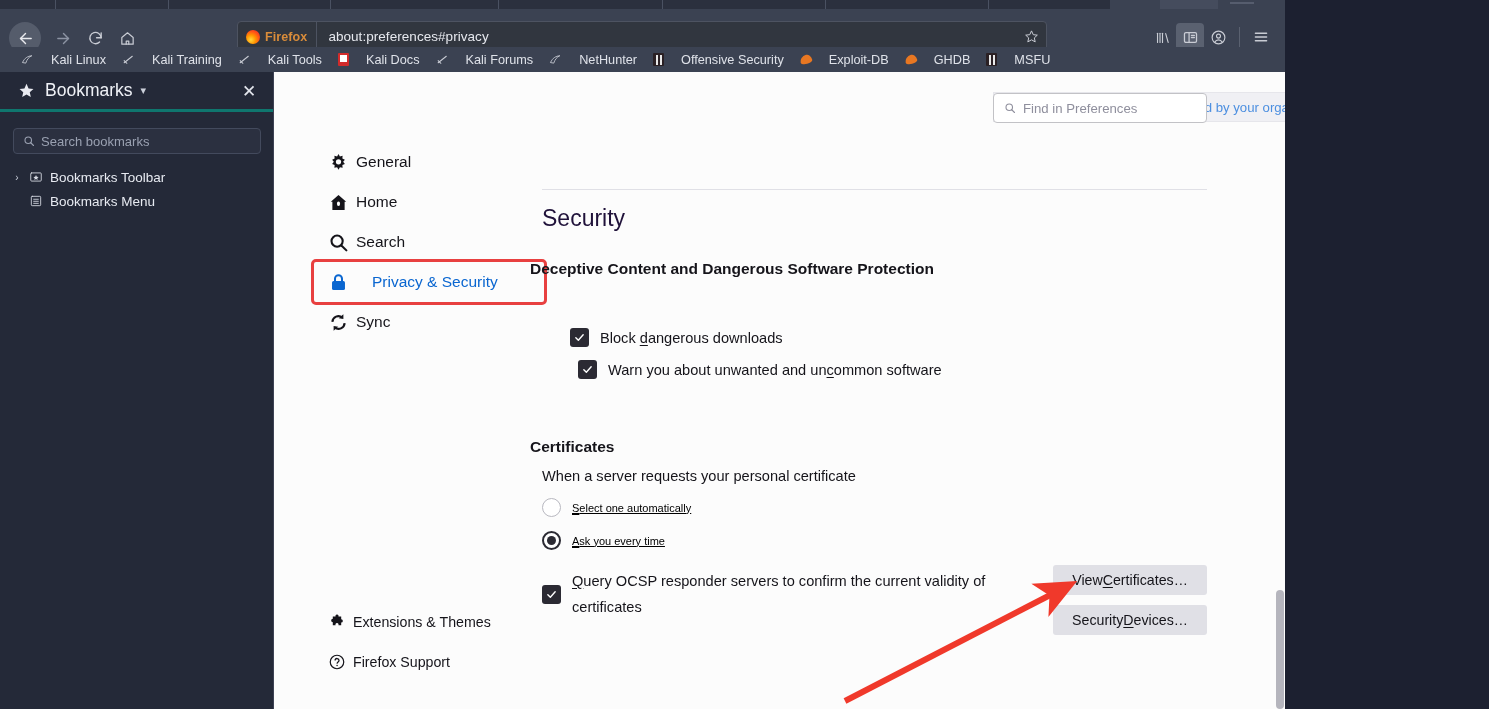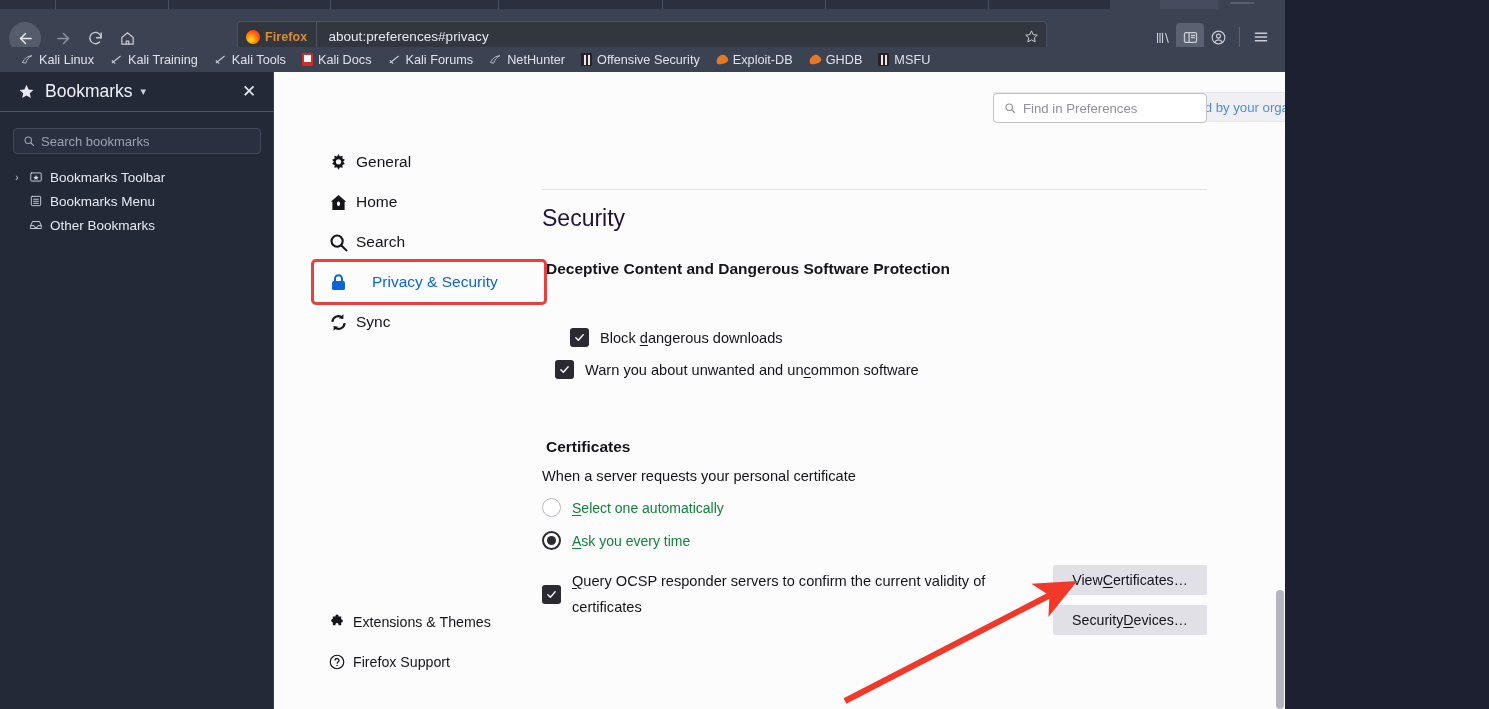--- a/index.html
+++ b/index.html
@@ -74,32 +74,32 @@
   .cicon { width: 28px; height: 28px; display: flex; align-items: center; justify-content: center; color: #c9ccd4; }
   .cicon.active { background: #5a6170; border-radius: 4px; }
   .cdivider { width: 1px; height: 20px; background: #5a6170; margin: 0 7px; }
 
   .bookmarkbar {
     position: absolute; left: 0; top: 47px; width: 1285px; height: 25px;
     background: #3b4252;
     display: flex; align-items: center; padding-left: 14px; gap: 2px;
     overflow: hidden;
   }
-  .bmitem { display: flex; align-items: center; gap: 5px; padding: 2px 7px; height: 21px; justify-content: flex-end; }
+  .bmitem { display: flex; align-items: center; gap: 17px; padding: 2px 7px; height: 21px; justify-content: flex-end; }
   .bmitem .lbl { color: #dfe2e9; font-size: 12.7px; white-space: nowrap; }
   .bmico { width: 13px; height: 13px; flex: none; display: block; }
 
   
   .sidebar {
     position: absolute; left: 0; top: 72px; width: 274px; height: 637px;
     background: #242938; border-right: 1px solid #3d4254;
   }
   .sb-header {
     position: relative; height: 40px; display: flex; align-items: center;
-    padding: 0 10px 0 18px; border-bottom: 1px solid #0f766e;
+    padding: 0 10px 0 18px; border-bottom: 3px solid #0f766e;
   }
   .sb-header .star { color: #e9ebf1; margin-right: 10px; display: flex; }
   .sb-title { color: #f0f2f7; font-size: 17.5px; }
   .sb-caret { color: #cbd0da; margin-left: 8px; font-size: 11px; line-height: 1; }
   .sb-close { position: absolute; right: 14px; top: 10px; color: #e3e6ed; font-size: 17px; line-height: 20px; width: 20px; text-align: center; }
 
   .sb-search {
     position: absolute; left: 13px; top: 56px; width: 248px; height: 26px;
     background: #2b3040; border: 1px solid #434a5d; border-radius: 4px;
     display: flex; align-items: center; padding-left: 9px; gap: 6px;
@@ -139,41 +139,41 @@
 
   .findbox {
     position: absolute; left: 719px; top: 19px; width: 214px; height: 30px;
     background: #fff; border: 1px solid #c2c2c6; border-radius: 4px;
     display: flex; align-items: center; padding-left: 10px; gap: 7px;
   }
   .findbox .ph { color: #8f8f9d; font-size: 13.2px; }
   .hr { position: absolute; left: 268px; top: 117px; width: 665px; height: 1px; background: #e0e0e6; }
   .h1 { position: absolute; left: 268px; top: 133px; font-size: 23px; font-weight: 400; color: #20123a; }
 
-  .h2 { position: absolute; left: 272px; font-size: 15.5px; font-weight: bold; color: #15141a; }
+  .h2 { position: absolute; left: 256px; font-size: 15.5px; font-weight: bold; color: #15141a; }
 
   .crow { position: absolute; display: flex; align-items: flex-start; gap: 11px; }
   .cbox {
     width: 19px; height: 19px; border-radius: 3px; background: #2b2a33;
     display: flex; align-items: center; justify-content: center; flex: none; margin-top: 1px;
   }
   .cbox .tick { width: 11px; height: 11px; display: block; }
   .crow .lbl { font-size: 14.6px; color: #15141a; line-height: 22px; }
   .crow .link { font-size: 14.6px; color: #4c8fe0; margin-left: 12px; }
   u.ak { text-decoration: underline; text-underline-offset: 1.5px; }
 
   .rrow { position: absolute; display: flex; align-items: center; gap: 11px; }
   .radio {
     width: 19px; height: 19px; border-radius: 50%; flex: none;
     border: 1.5px solid #b8b8c0; background: #fff;
     display: flex; align-items: center; justify-content: center;
   }
   .radio.on { border: 2px solid #2b2a33; background: #fff; }
   .radio.on .dot { width: 9px; height: 9px; border-radius: 50%; background: #2b2a33; }
-  .rrow .lbl { font-size: 14px; color: #15803d; }
+  .rrow .lbl { font-size: 11px; color: #000000; text-decoration: underline; }
 
   .btn {
     position: absolute; background: #e0e0e6; border: none; border-radius: 3px;
     height: 30px; font-size: 14.2px; color: #15141a;
     font-family: "Liberation Sans", sans-serif;
     display: flex; align-items: center; justify-content: center; padding: 0 14px;
   }
 
   .ptxt { position: absolute; font-size: 14.6px; color: #15141a; }
 
@@ -376,28 +376,20 @@
         <div class="sb-row">
           <span class="tw"></span>
           <svg width="14" height="14" viewBox="0 0 24 24" fill="none" stroke="#d7dae3" stroke-width="1.5" stroke-linecap="round" stroke-linejoin="round" class="ic">
             <rect x="4" y="4" width="16" height="16" rx="1.5"></rect>
             <line x1="8" y1="9" x2="16" y2="9"></line>
             <line x1="8" y1="12.5" x2="16" y2="12.5"></line>
             <line x1="8" y1="16" x2="16" y2="16"></line>
           </svg>
           <span class="lbl">Bookmarks Menu</span>
         </div>
-        <div class="sb-row">
-          <span class="tw"></span>
-          <svg width="14" height="14" viewBox="0 0 24 24" fill="none" stroke="#d7dae3" stroke-width="1.5" stroke-linecap="round" stroke-linejoin="round" class="ic">
-            <path d="M3 13 L6 6 H18 L21 13 V18 H3 Z"></path>
-            <path d="M3 13 H8.5 A3.5 3.5 0 0 0 15.5 13 H21"></path>
-          </svg>
-          <span class="lbl">Other Bookmarks</span>
-        </div>
       </div>
   </div>
 
   <div class="page">
 
     <div class="nbar">
       <svg width="14" height="14" viewBox="0 0 24 24" fill="none" stroke="#5f6571" stroke-width="1.8">
         <circle cx="12" cy="12" r="9.2"></circle>
           <line x1="12" y1="11" x2="12" y2="17" stroke-linecap="round"></line>
         <circle cx="12" cy="7.4" r="1.1" fill="#5f6571" stroke="none"></circle>
@@ -469,21 +461,21 @@
 
     <div class="crow" style="left:296px; top:255px">
       <span class="cbox">
         <svg class="tick" viewBox="0 0 24 24" fill="none" stroke="#fff" stroke-width="3" stroke-linecap="round" stroke-linejoin="round">
             <polyline points="4 12.5 9.5 18 20 6"></polyline>
           </svg>
       </span>
       <span class="lbl"><span>Block </span><u class="ak">d</u><span>angerous downloads</span></span>
     </div>
 
-    <div class="crow" style="left:281px; top:287px">
+    <div class="crow" style="left:304px; top:287px">
       <span class="cbox">
         <svg class="tick" viewBox="0 0 24 24" fill="none" stroke="#fff" stroke-width="3" stroke-linecap="round" stroke-linejoin="round">
             <polyline points="4 12.5 9.5 18 20 6"></polyline>
           </svg>
       </span>
       <span class="lbl"><span>Warn you about unwanted and un</span><u class="ak">c</u><span>ommon software</span></span>
     </div>
 
     <div class="h2" style="top:366px">Certificates</div>
     <div class="ptxt" style="left:268px; top:396px">When a server requests your personal certificate</div>

